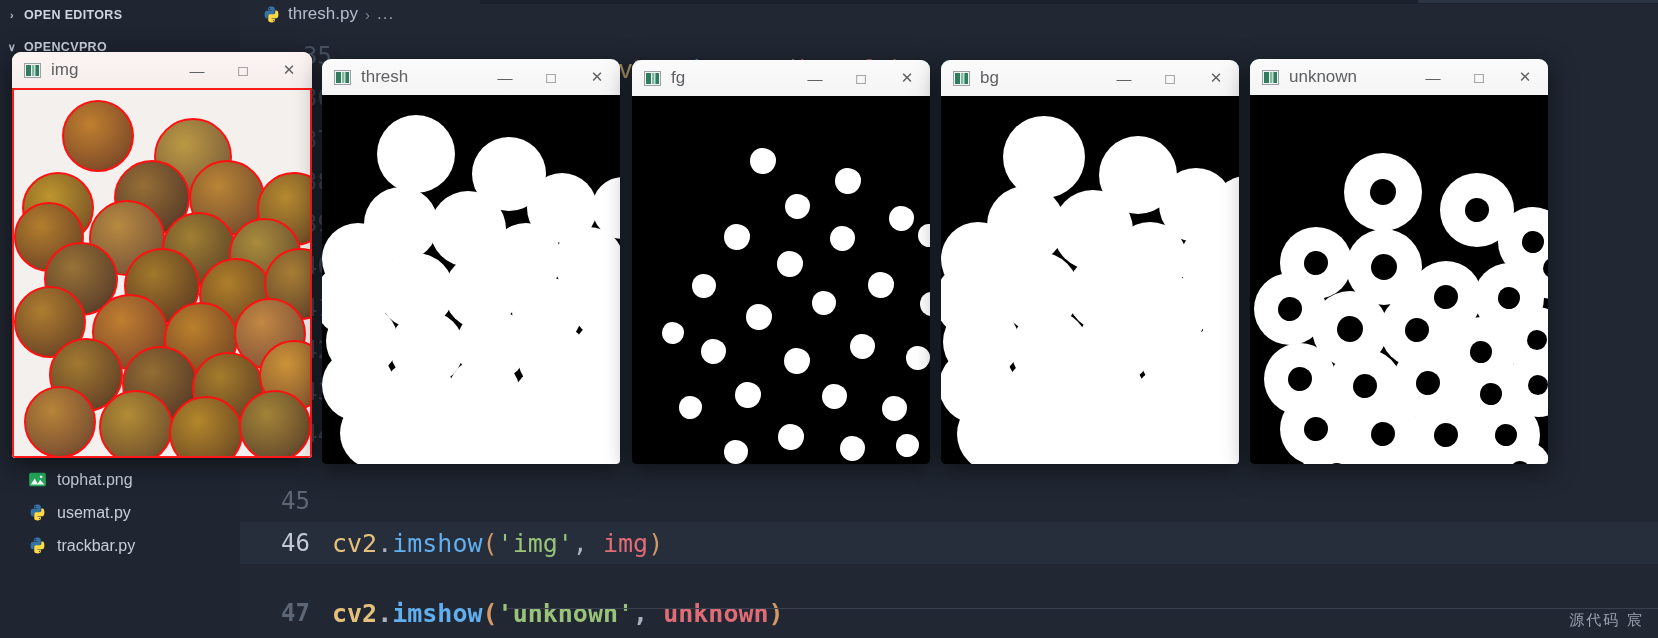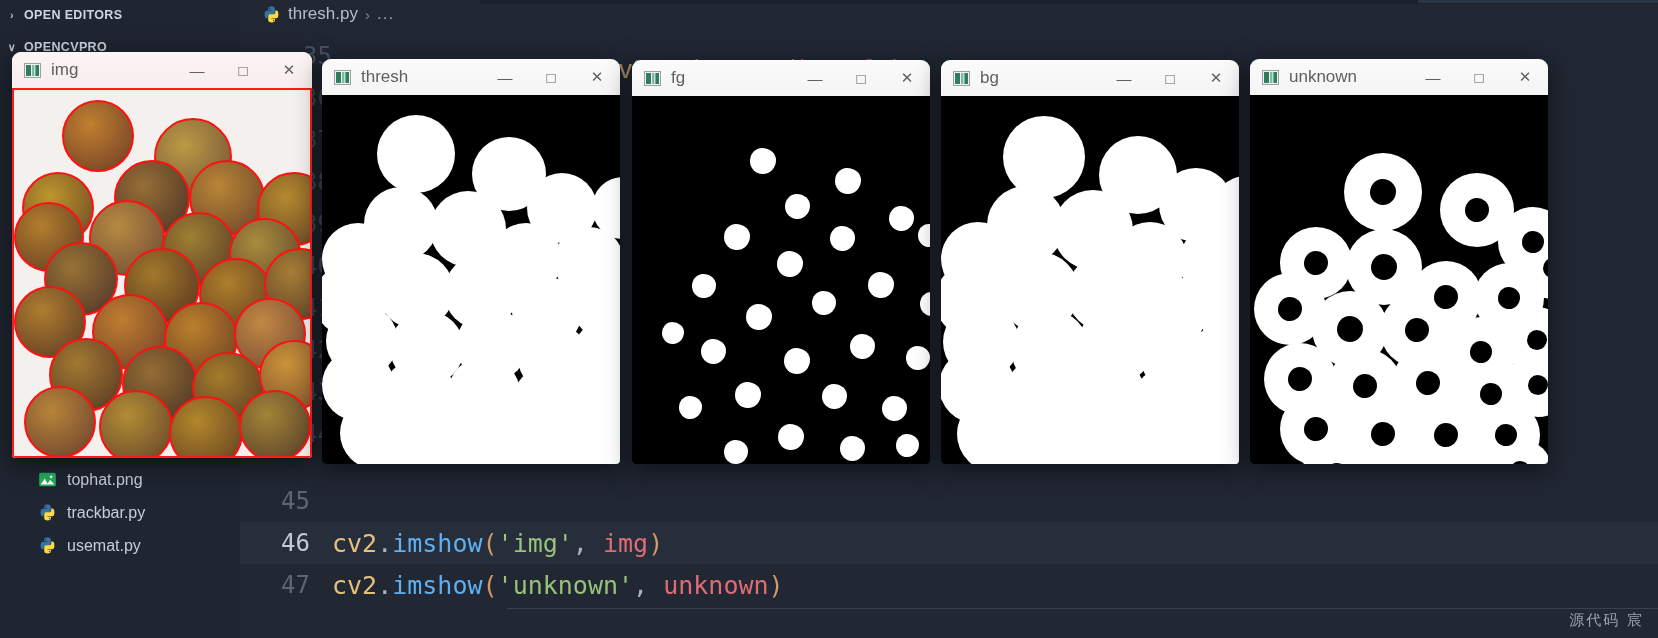--- a/index.html
+++ b/index.html
@@ -21,21 +21,21 @@
     height: 30px; padding-left: 6px;
     font-size: 12.5px; font-weight: bold; letter-spacing: .35px;
     color: #cfd6e2;
   }
   .chev { font-size: 11px; color: #b9c0cc; width: 12px; text-align: center; }
   .sec-header.second { position: absolute; top: 32px; left: 0; right: 0; }
 
   .file-list { position: absolute; left: 0; top: 430px; width: 240px; }
   .file-row {
     display: flex; align-items: center; gap: 10px;
-    height: 33px; padding-left: 38px;
+    height: 33px; padding-left: 28px;
     font-size: 16px; color: #c7cdd9;
   }
   .fi { width: 19px; height: 19px; flex: 0 0 19px; position: relative; }
 
   
   .ico-py { display:block; }
   
   .ico-png { display:block; }
 
   .vscode-editor {
@@ -157,30 +157,30 @@
         </span>
         <span>tophat.png</span>
       </div>
       <div class="file-row">
         <span class="fi">
           <svg class="ico-py" width="19" height="19" viewBox="0 0 24 24">
             <path fill="#3572A5" d="M11.9 2c-2.4 0-4.2.5-4.2 2.6v2.1h4.3v.6H6.1S3.3 6.9 3.3 12c0 5.1 2.4 4.9 2.4 4.9h1.6v-2.3s-.1-2.4 2.3-2.4h4.2s2.3 0 2.3-2.2V4.6S16.4 2 11.9 2zM9.5 3.6c.4 0 .8.4.8.8s-.4.8-.8.8-.8-.4-.8-.8.4-.8.8-.8z"></path>
             <path fill="#FFD845" d="M12.1 22c2.4 0 4.2-.5 4.2-2.6v-2.1H12v-.6h5.9s2.8.4 2.8-4.7c0-5.1-2.4-4.9-2.4-4.9h-1.6v2.3s.1 2.4-2.3 2.4H10.2s-2.3 0-2.3 2.2v5.4S7.6 22 12.1 22zm2.4-1.6c-.4 0-.8-.4-.8-.8s.4-.8.8-.8.8.4.8.8-.4.8-.8.8z"></path>
           </svg>
         </span>
-        <span>trackbar.py</span>
+        <span>usemat.py</span>
       </div>
       <div class="file-row">
         <span class="fi">
           <svg class="ico-py" width="19" height="19" viewBox="0 0 24 24">
             <path fill="#3572A5" d="M11.9 2c-2.4 0-4.2.5-4.2 2.6v2.1h4.3v.6H6.1S3.3 6.9 3.3 12c0 5.1 2.4 4.9 2.4 4.9h1.6v-2.3s-.1-2.4 2.3-2.4h4.2s2.3 0 2.3-2.2V4.6S16.4 2 11.9 2zM9.5 3.6c.4 0 .8.4.8.8s-.4.8-.8.8-.8-.4-.8-.8.4-.8.8-.8z"></path>
             <path fill="#FFD845" d="M12.1 22c2.4 0 4.2-.5 4.2-2.6v-2.1H12v-.6h5.9s2.8.4 2.8-4.7c0-5.1-2.4-4.9-2.4-4.9h-1.6v2.3s.1 2.4-2.3 2.4H10.2s-2.3 0-2.3 2.2v5.4S7.6 22 12.1 22zm2.4-1.6c-.4 0-.8-.4-.8-.8s.4-.8.8-.8.8.4.8.8-.4.8-.8.8z"></path>
           </svg>
         </span>
-        <span>usemat.py</span>
+        <span>trackbar.py</span>
       </div>
     </div>
   </div>
 
   <div class="vscode-editor">
     <div class="top-tabstrip"></div>
     <div class="top-tab-active"></div>
 
     <div class="breadcrumb">
       <span class="fi">
@@ -216,21 +216,21 @@
       <div class="code-line" style="top:450px;">
         <span class="lineno">45</span>
         <span class="ln-body"></span>
       </div>
 
       <div class="code-line hl-row" style="top:492px;">
         <span class="lineno cur">46</span>
         <span class="ln-body" id="line46"><span style="color: rgb(229, 192, 123);">cv2</span><span style="color: rgb(171, 178, 191);">.</span><span style="color: rgb(97, 175, 239);">imshow</span><span style="color: rgb(209, 154, 102);">(</span><span style="color: rgb(152, 195, 121);">'img'</span><span style="color: rgb(171, 178, 191);">, </span><span style="color: rgb(224, 108, 117);">img</span><span style="color: rgb(209, 154, 102);">)</span></span>
       </div>
 
-      <div class="code-line" style="top:534px;">
+      <div class="code-line" style="top:562px;font-weight:bold;">
         <span class="lineno">47</span>
         <span class="ln-body" id="line47"><span style="color: rgb(229, 192, 123);">cv2</span><span style="color: rgb(171, 178, 191);">.</span><span style="color: rgb(97, 175, 239);">imshow</span><span style="color: rgb(209, 154, 102);">(</span><span style="color: rgb(152, 195, 121);">'unknown'</span><span style="color: rgb(171, 178, 191);">, </span><span style="color: rgb(224, 108, 117);">unknown</span><span style="color: rgb(209, 154, 102);">)</span></span>
       </div>
 
       <div class="rule" style="top:578px;"></div>
     </div>
 
     <div class="watermark">源代码  宸</div>
   </div>
 

